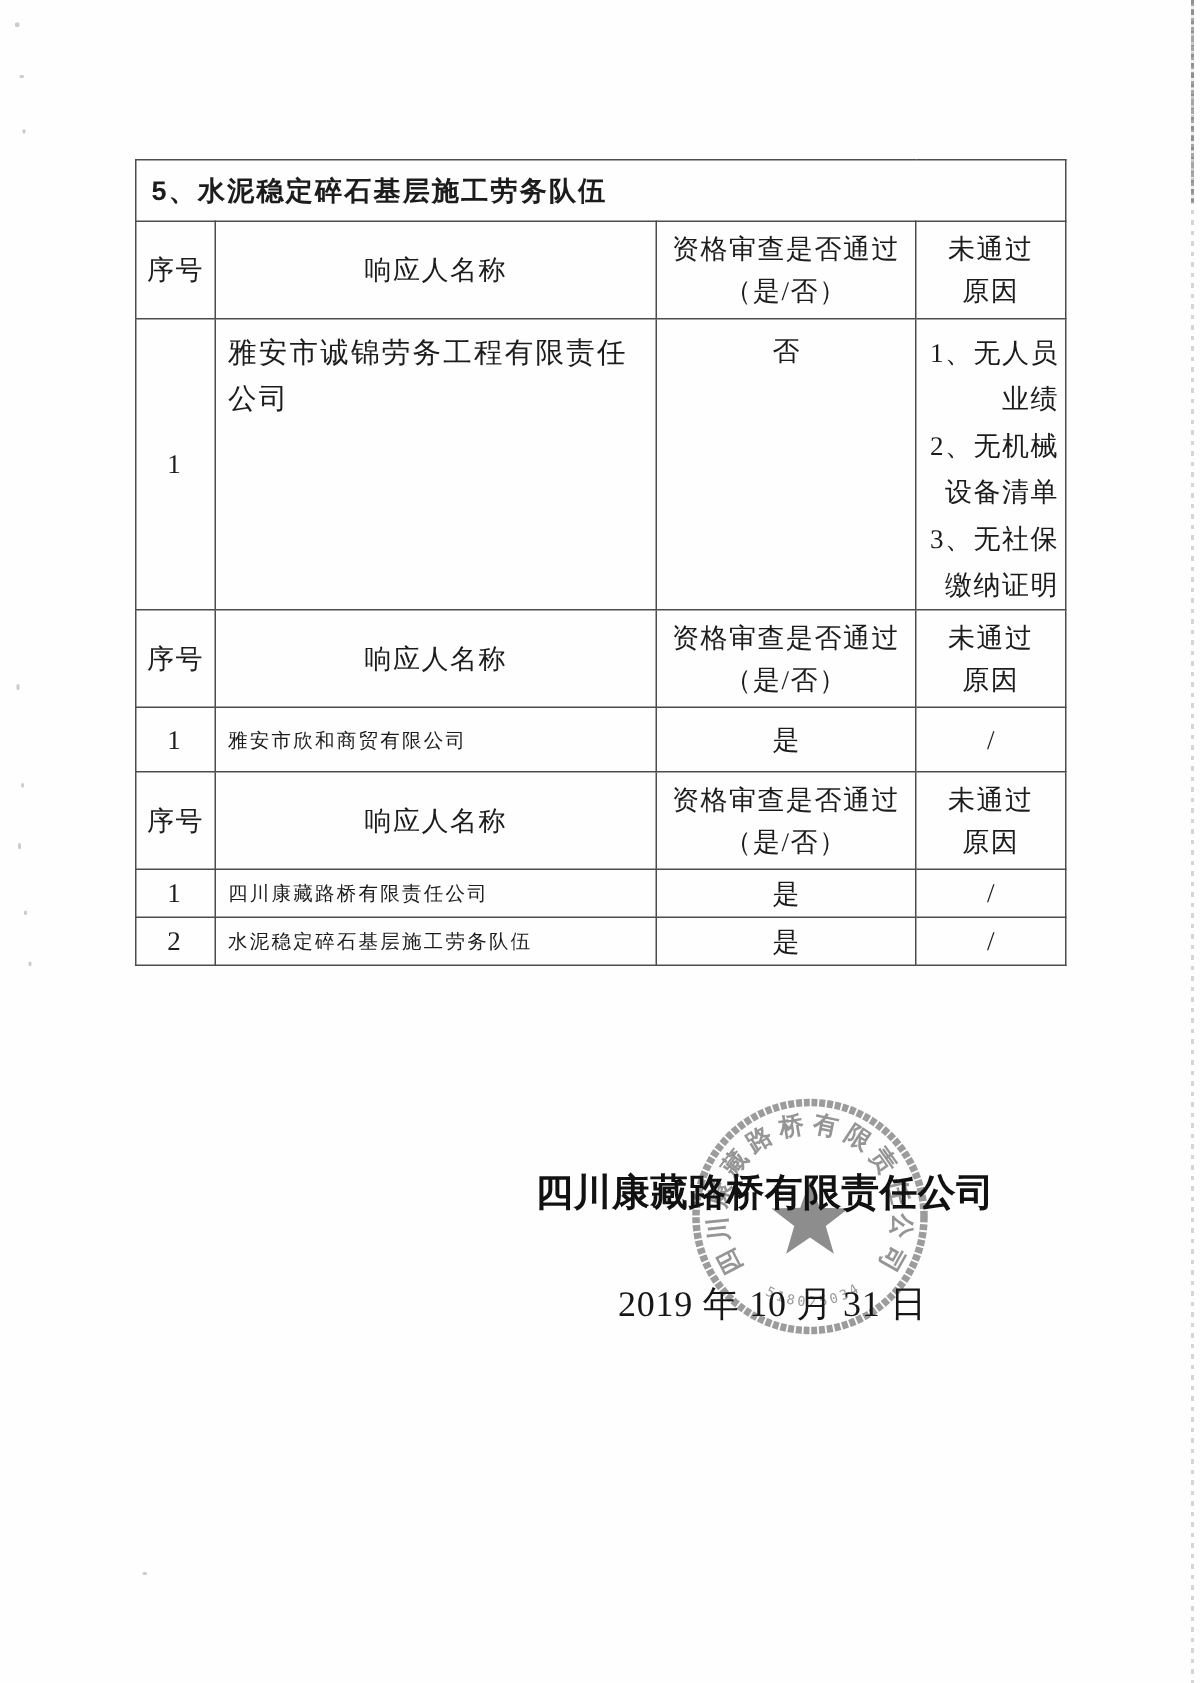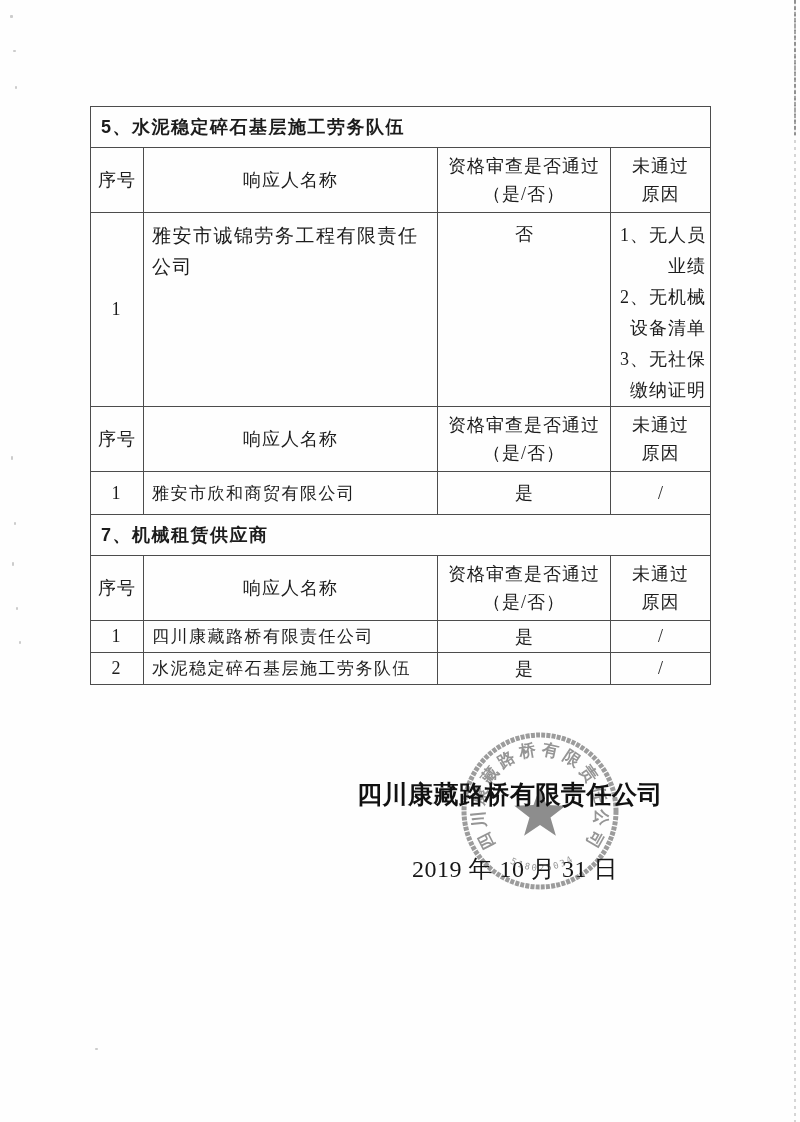--- a/index.html
+++ b/index.html
@@ -62,21 +62,21 @@
   tr.row-tall { height: 176px; }
   tr.row-tall td.c-index { vertical-align: middle; text-align: center; }
   tr.row-tall td.c-name { padding-top: 7px; font-size: 19px; }
   tr.row-tall td.c-pass { padding-top: 9px; }
   tr.row-tall td.c-reason {
     text-align: right; padding: 7px 4px 0 8px;
     white-space: pre-line; line-height: 31px; letter-spacing: 1px;
   }
   tr.row-mid  { height: 43px; }
   tr.row-sm   { height: 30px; }
-  tr.row-sm td.c-name, tr.row-mid td.c-name { white-space: nowrap; font-size: 17px; }
+  tr.row-sm td.c-name, tr.row-mid td.c-name { white-space: nowrap; font-size: 13px; }
 
   
   .company-name {
     position: absolute; left: 357px; top: 778px;
     font-size: 25px; font-weight: bold; letter-spacing: 0.5px;
     color: #111; z-index: 3; white-space: nowrap;
   }
   .sign-date {
     position: absolute; left: 412px; top: 853px;
     font-size: 24px; letter-spacing: 0.5px;
@@ -141,23 +141,20 @@
       <td>未通过
 原因</td>
     </tr>
     <tr class="row-mid">
       <td class="c-index">1</td>
       <td class="c-name">雅安市欣和商贸有限公司</td>
       <td class="c-pass">是</td>
       <td class="c-reason">/</td>
     </tr>
 
-    <tr>
-      <td class="sec-title" colspan="4">7、机械租赁供应商</td>
-    </tr>
     <tr class="hdr">
       <td>序号</td>
       <td>响应人名称</td>
       <td>资格审查是否通过
 （是/否）</td>
       <td>未通过
 原因</td>
     </tr>
     <tr class="row-sm">
       <td class="c-index">1</td>

